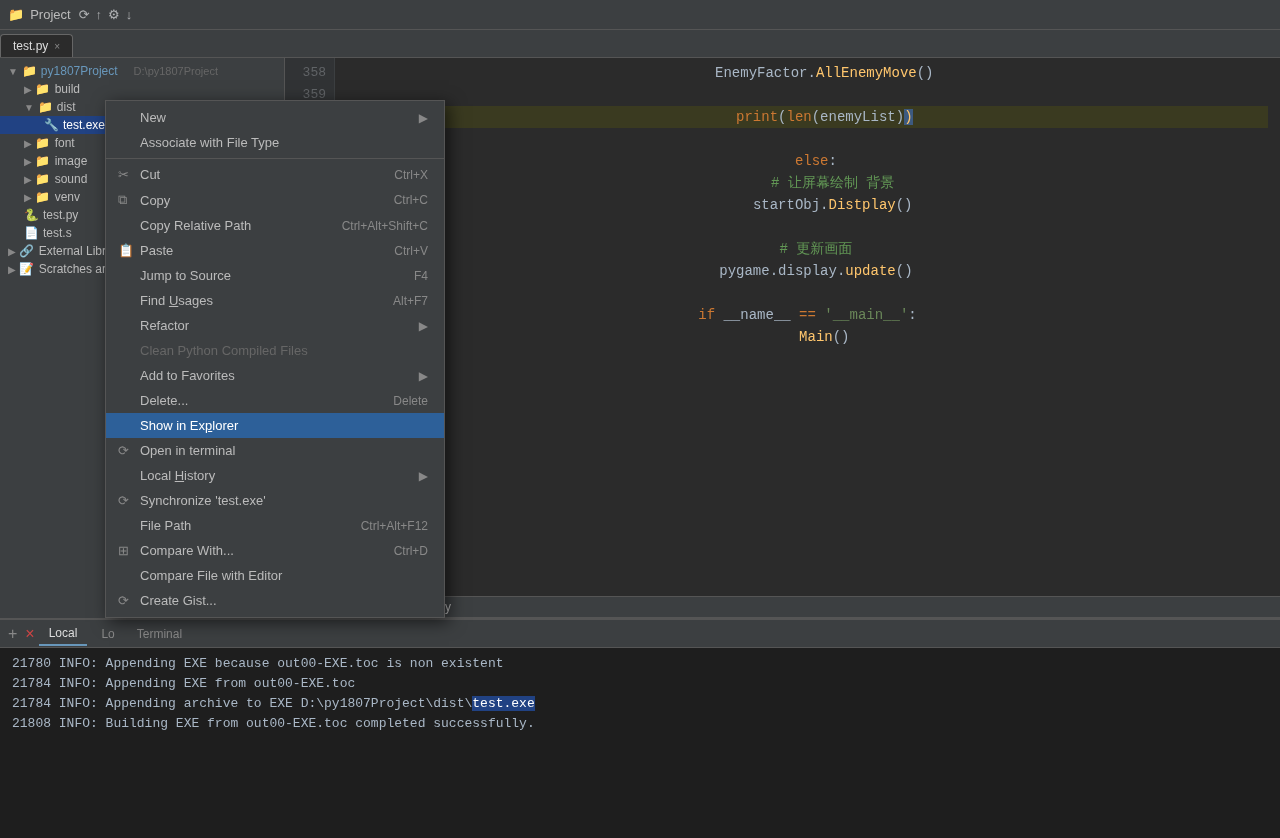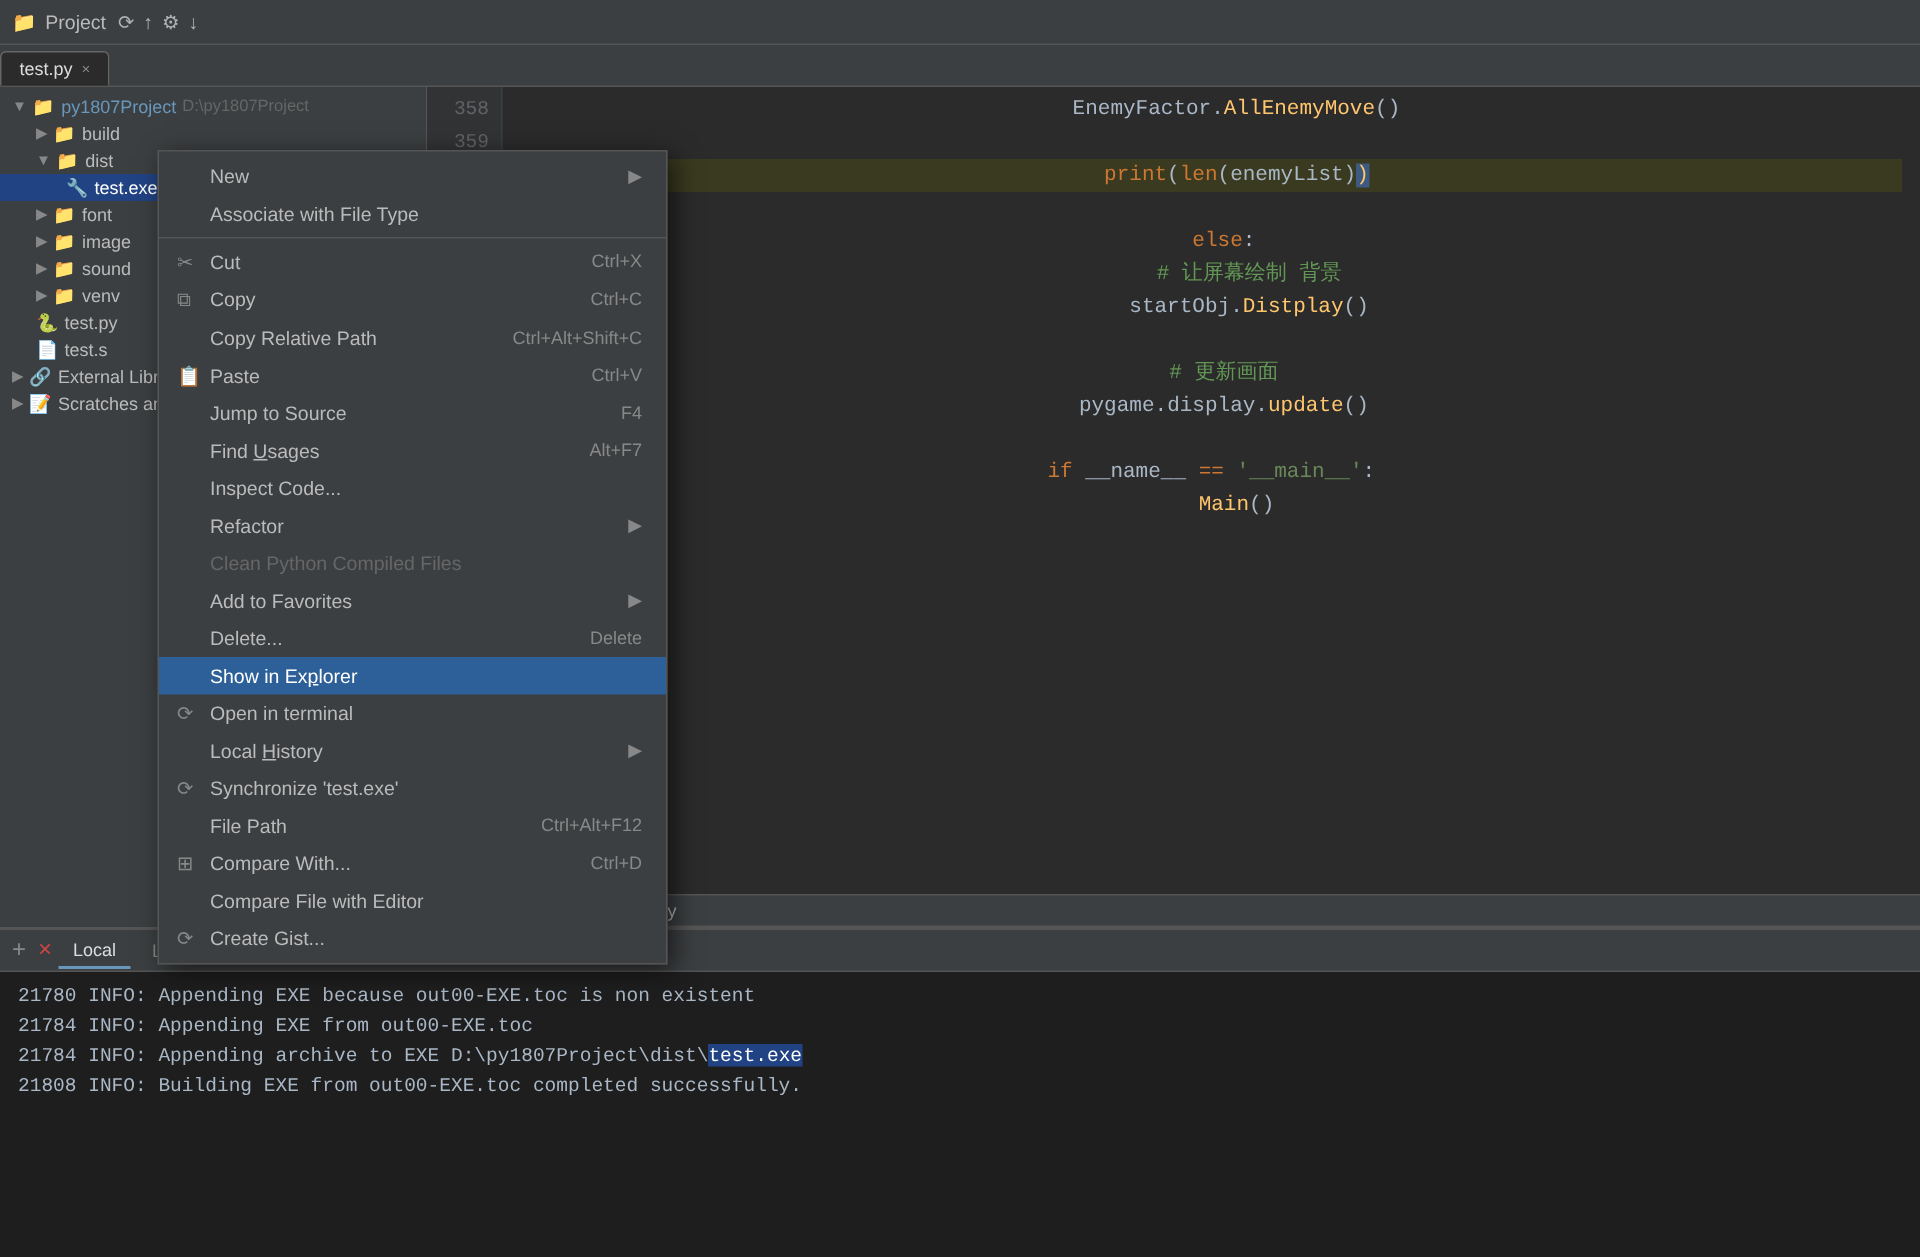--- a/index.html
+++ b/index.html
@@ -226,20 +226,21 @@
       left: 105px;
       width: 340px;
       background: #3c3f41;
       border: 1px solid #555;
       box-shadow: 4px 4px 16px rgba(0,0,0,0.6);
       z-index: 100;
       padding: 4px 0;
     }
     .menu-item {
       display: flex;
+      align-items: center;
       justify-content: space-between;
       padding: 5px 16px 5px 12px;
       font-size: 13px;
       color: #bbb;
       cursor: pointer;
       position: relative;
     }
     .menu-item.highlighted {
       background: #2d6099;
       color: #fff;
@@ -293,21 +294,21 @@
   </div>
 </div>
 
 <div class="left-panel">
   <div class="tree">
 
     <div class="tree-item">
       <span class="tree-arrow">▼</span>
       <span class="tree-icon folder-icon">📁</span>
       <span style="color:#6897bb;">py1807Project</span>
-      <span style="color:#666;font-size:11px;margin-left:4px;">D:\py1807Project</span>
+      <span style="color:#666;font-size:11px;margin-left:16px;">D:\py1807Project</span>
     </div>
 
     <div class="tree-item" style="padding-left:24px;">
       <span class="tree-arrow">▶</span>
       <span class="tree-icon folder-icon">📁</span>
       <span>build</span>
     </div>
 
     <div class="tree-item" style="padding-left:24px;">
       <span class="tree-arrow">▼</span>
@@ -474,24 +475,20 @@
     <span class="menu-label-part">Jump to Source</span>
     <span class="menu-shortcut">F4</span>
   </div>
 
   <div class="menu-item">
     <span class="menu-icon"></span>
     <span class="menu-label-part">Find <span style="text-decoration:underline;">U</span>sages</span>
     <span class="menu-shortcut">Alt+F7</span>
   </div>
 
-  <div class="menu-item">
-    <span class="menu-icon"></span>
-    <span class="menu-label-part">Inspect Code...</span>
-  </div>
 
   <div class="menu-item">
     <span class="menu-icon"></span>
     <span class="menu-label-part">Refactor</span>
     <span class="menu-arrow">▶</span>
   </div>
 
   <div class="menu-item disabled">
     <span class="menu-icon"></span>
     <span class="menu-label-part">Clean Python Compiled Files</span>

